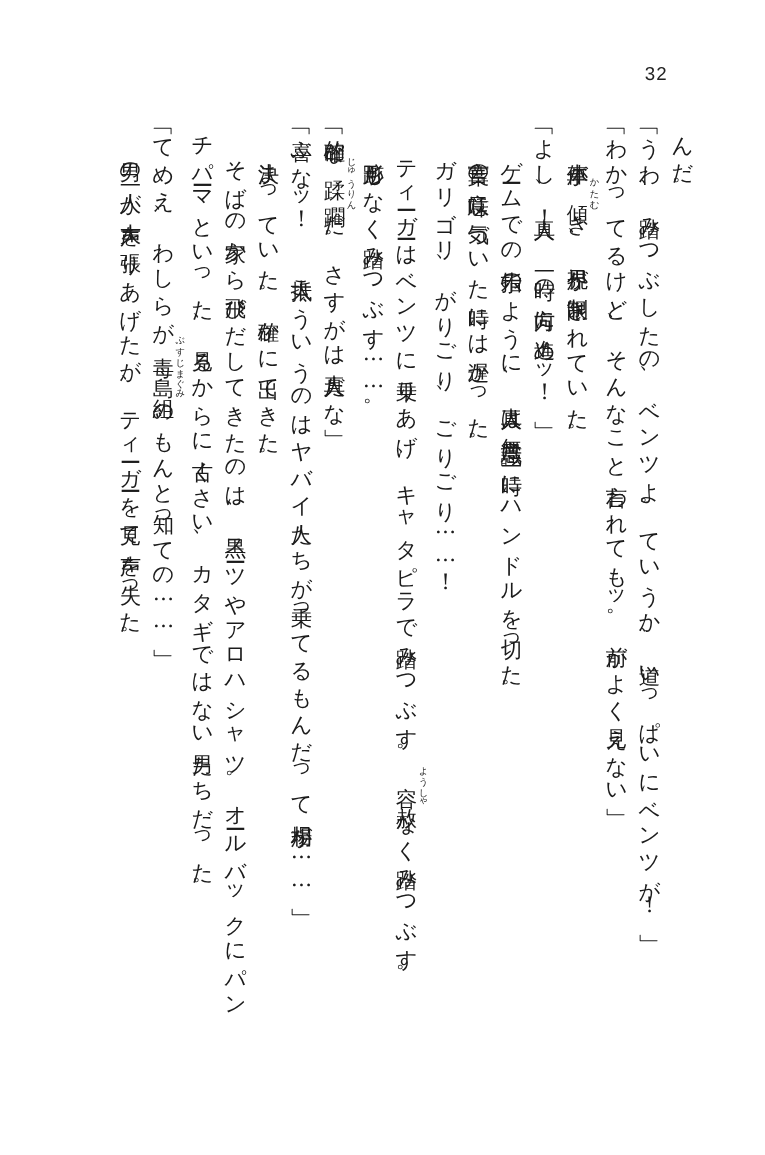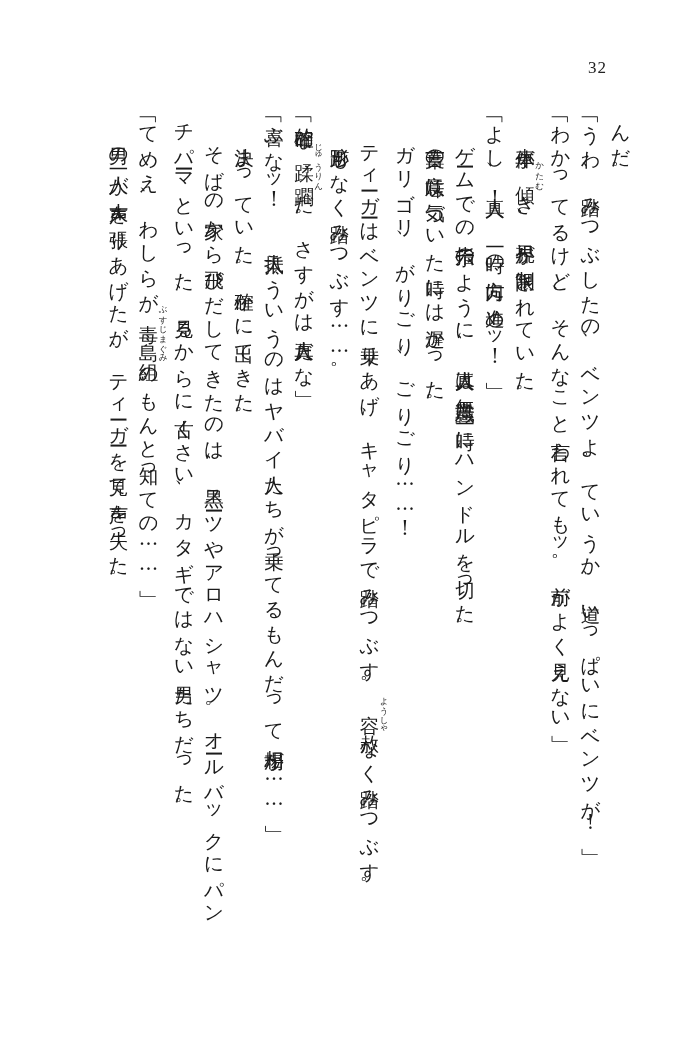--- a/index.html
+++ b/index.html
@@ -23,21 +23,21 @@
     height: 1050px;
     background: #fff;
   }
   .page-number {
     position: absolute;
     right: 88px;
     top: 58px;
     font-size: 17px;
     letter-spacing: 1px;
     color: #222;
-    font-family: Liberation Serif, serif;
+    font-family: Liberation Sans, sans-serif;
   }
   .text-body {
     position: absolute;
     right: 60px;
     top: 110px;
     width: 590px;
     height: 830px;
     display: flex;
     flex-direction: row-reverse;
     align-items: flex-start;

